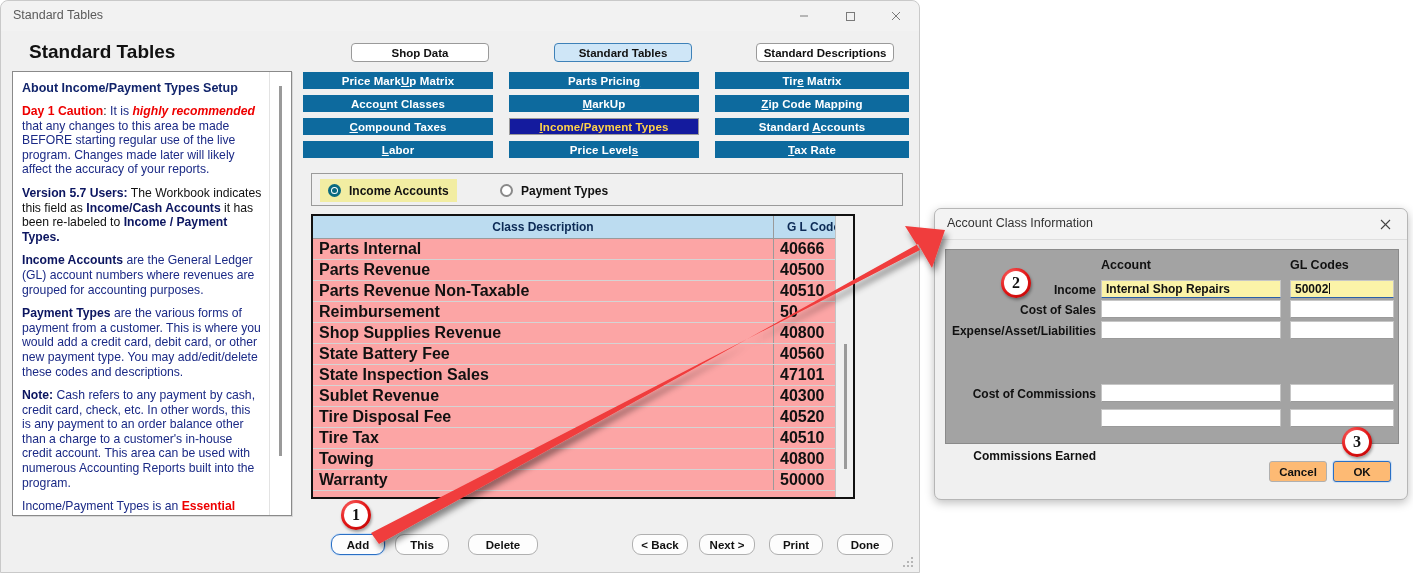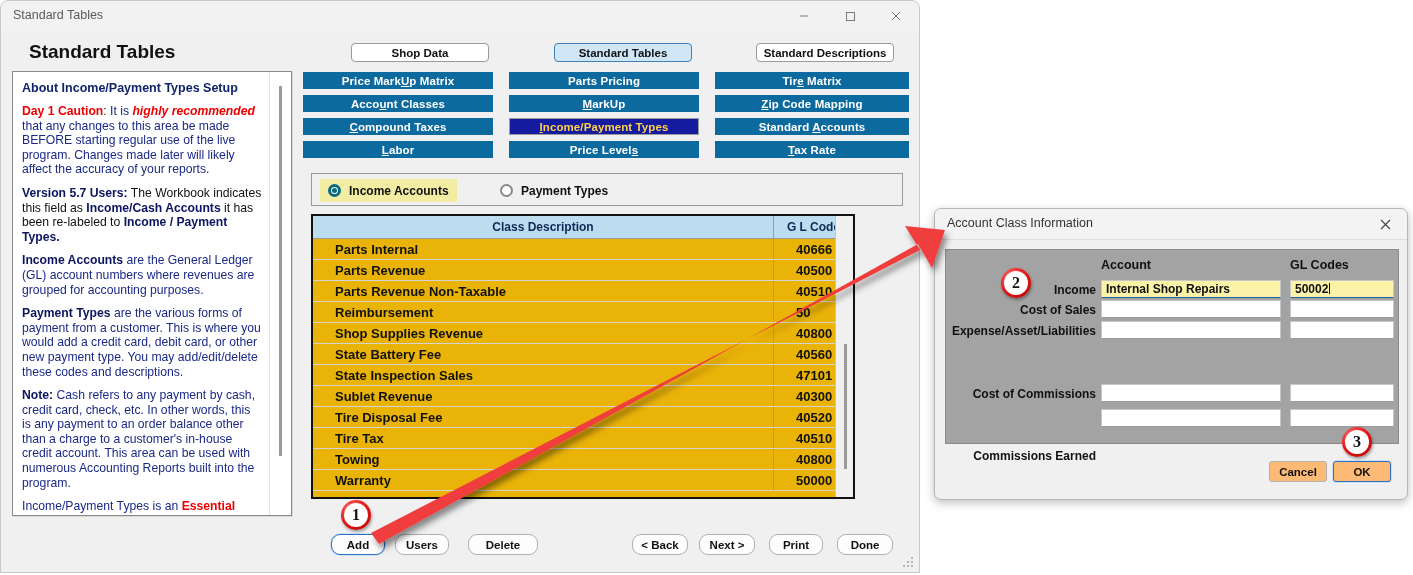--- a/index.html
+++ b/index.html
@@ -89,33 +89,33 @@
   .radio-dot.on{border:3px solid #0a6a80;}
   .radio-dot.on:after{
     content:"";position:absolute;left:50%;top:50%;width:5px;height:5px;
     margin-left:-2.5px;margin-top:-2.5px;border-radius:50%;background:#0a6a80;
   }
   .radio-label{font-size:12px;font-weight:bold;color:#111;}
 
   
   #table-wrap{
     position:absolute;left:310px;top:213px;width:544px;height:285px;
-    border:2px solid #111;background:#eab308;box-sizing:border-box;
+    border:2px solid #111;background:#fca5a5;box-sizing:border-box;
     display:flex;flex-direction:column;
   }
   #tbl{width:100%;border-collapse:collapse;table-layout:fixed;}
   #tbl th{
     background:#bcdcf0;color:#0c2a55;font-size:12px;font-weight:bold;
     height:20px;border-right:1px solid #9a9a9a;border-bottom:1px solid #9a9a9a;
   }
   #tbl th:last-child{border-right:none;}
   #tbl td{
-    font-size:13px;font-weight:bold;color:#111;height:20px;
+    font-size:16px;font-weight:bold;color:#111;height:20px;
     border-bottom:1px solid #d4d4d4;border-right:1px solid #9a9a9a;
-    padding:0 22px;white-space:nowrap;overflow:hidden;
+    padding:0 6px;white-space:nowrap;overflow:hidden;
   }
   #tbl td:last-child{border-right:none;}
   .colA{width:458px;}
   .colB{width:auto;}
   #tbl-scroll{
     position:absolute;right:0;top:0;width:18px;height:100%;
     background:#f0f0f0;border-left:1px solid #c4c4c4;box-sizing:border-box;
   }
   #tbl-thumb{position:absolute;left:8px;top:128px;width:3px;height:125px;background:#9a9a9a;}
 
@@ -350,21 +350,21 @@
             <td class="colB">50000</td>
           </tr>
         </tbody>
     </table>
     <div id="tbl-scroll">
       <div id="tbl-thumb"></div>
     </div>
   </div>
 
   <div class="btm focus" id="b-add">Add</div>
-  <div class="btm" id="b-edit">Users</div>
+  <div class="btm" id="b-edit">This</div>
   <div class="btm" id="b-delete">Delete</div>
   <div class="btm" id="b-back">&lt; Back</div>
   <div class="btm" id="b-next">Next &gt;</div>
   <div class="btm" id="b-print">Print</div>
   <div class="btm" id="b-done">Done</div>
 
   <div id="resize-grip">
     <i style="left:8px;top:0"></i>
       <i style="left:4px;top:4px"></i>
       <i style="left:8px;top:4px"></i>

